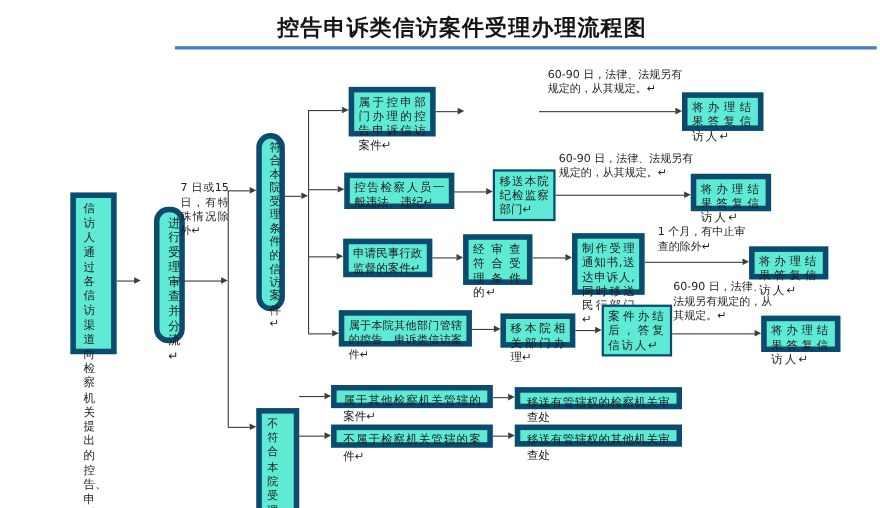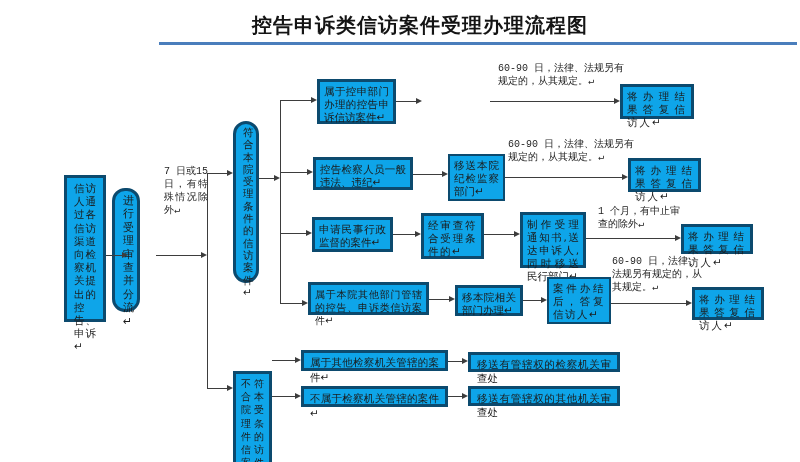--- a/index.html
+++ b/index.html
@@ -1,42 +1,42 @@
 <!DOCTYPE html>
 <html><head>
 <meta charset="utf-8">
 <style>
   html,body{margin:0;padding:0;background:#e9e9e9;}
   #canvas{position:relative;width:800px;height:462px;background:#ffffff;overflow:hidden;
           font-family:"DejaVu Sans","Liberation Sans",sans-serif;color:#1a1a1a;}
   #title{position:absolute;left:40px;top:12px;width:760px;text-align:center;
          font-size:20px;font-weight:bold;letter-spacing:1px;color:#141414;}
   #accent-bar{position:absolute;left:159px;top:42px;width:638px;height:3px;background:#4a7ebc;}
-  .box{position:absolute;border:3px solid #0c4a6e;background:#0ea5e9;box-sizing:border-box;
+  .box{position:absolute;border:5px solid #0c4a6e;background:#5eead4;box-sizing:border-box;
        font-size:10.5px;line-height:13px;padding:3px 4px;text-align:justify;
        text-justify:inter-character;color:#1b1b1b;}
   .thick{border-width:2px;}
   .vbox{line-height:12.3px;border-radius:13px;}
-  .note{position:absolute;font-size:10px;line-height:13px;color:#1f1f1f;text-align:left;font-family:Liberation Mono, monospace;}
+  .note{position:absolute;font-size:10px;line-height:13px;color:#1f1f1f;text-align:left;}
   .hline{position:absolute;height:1px;background:#3d3d3d;}
   .vline{position:absolute;width:1px;background:#3d3d3d;}
   .arr{position:absolute;width:0;height:0;border-top:3.5px solid transparent;
        border-bottom:3.5px solid transparent;border-left:6px solid #3d3d3d;}
 </style>
 </head>
 <body>
 
 <div id="canvas">
 
   <div id="title">控告申诉类信访案件受理办理流程图</div>
   <div id="accent-bar"></div>
 
   <div class="box" style="left:64px;top:175px;width:42px;height:147px;padding:4px 7px;line-height:13.2px;">信访人通过各信访渠道向检察机关提出的控告、申诉↵</div>
 
-  <div class="box vbox" style="left:112px;top:188px;width:28px;height:124px;padding:3px 8px;line-height:13.4px;font-size:11px;">进行受理审查并分流↵</div>
+  <div class="box vbox" style="left:140px;top:188px;width:28px;height:124px;padding:3px 8px;line-height:13.4px;font-size:11px;">进行受理审查并分流↵</div>
 
   <div class="note" style="left:164px;top:165px;width:44px;text-align:justify;">7 日或15 日，有特殊情况除外↵</div>
 
   <div class="box vbox" style="left:233px;top:121px;width:26px;height:162px;padding:2px 7px;">符合本院受理条件的信访案件↵</div>
 
   <div class="box" style="left:233px;top:343px;width:39px;height:97px;padding:3px 5px;line-height:13.2px;font-size:10px;margin-top:28px;">不符合本院受理条件的信访案件↵</div>
 
   <div class="box" style="left:317px;top:79px;width:79px;height:45px;">属于控申部门办理的控告申诉信访案件↵</div>
   <div class="note" style="left:498px;top:62px;width:130px;">60-90 日，法律、法规另有规定的，从其规定。↵</div>
   <div class="box" style="left:620px;top:84px;width:74px;height:35px;letter-spacing:2px;">将办理结果答复信访人↵</div>

